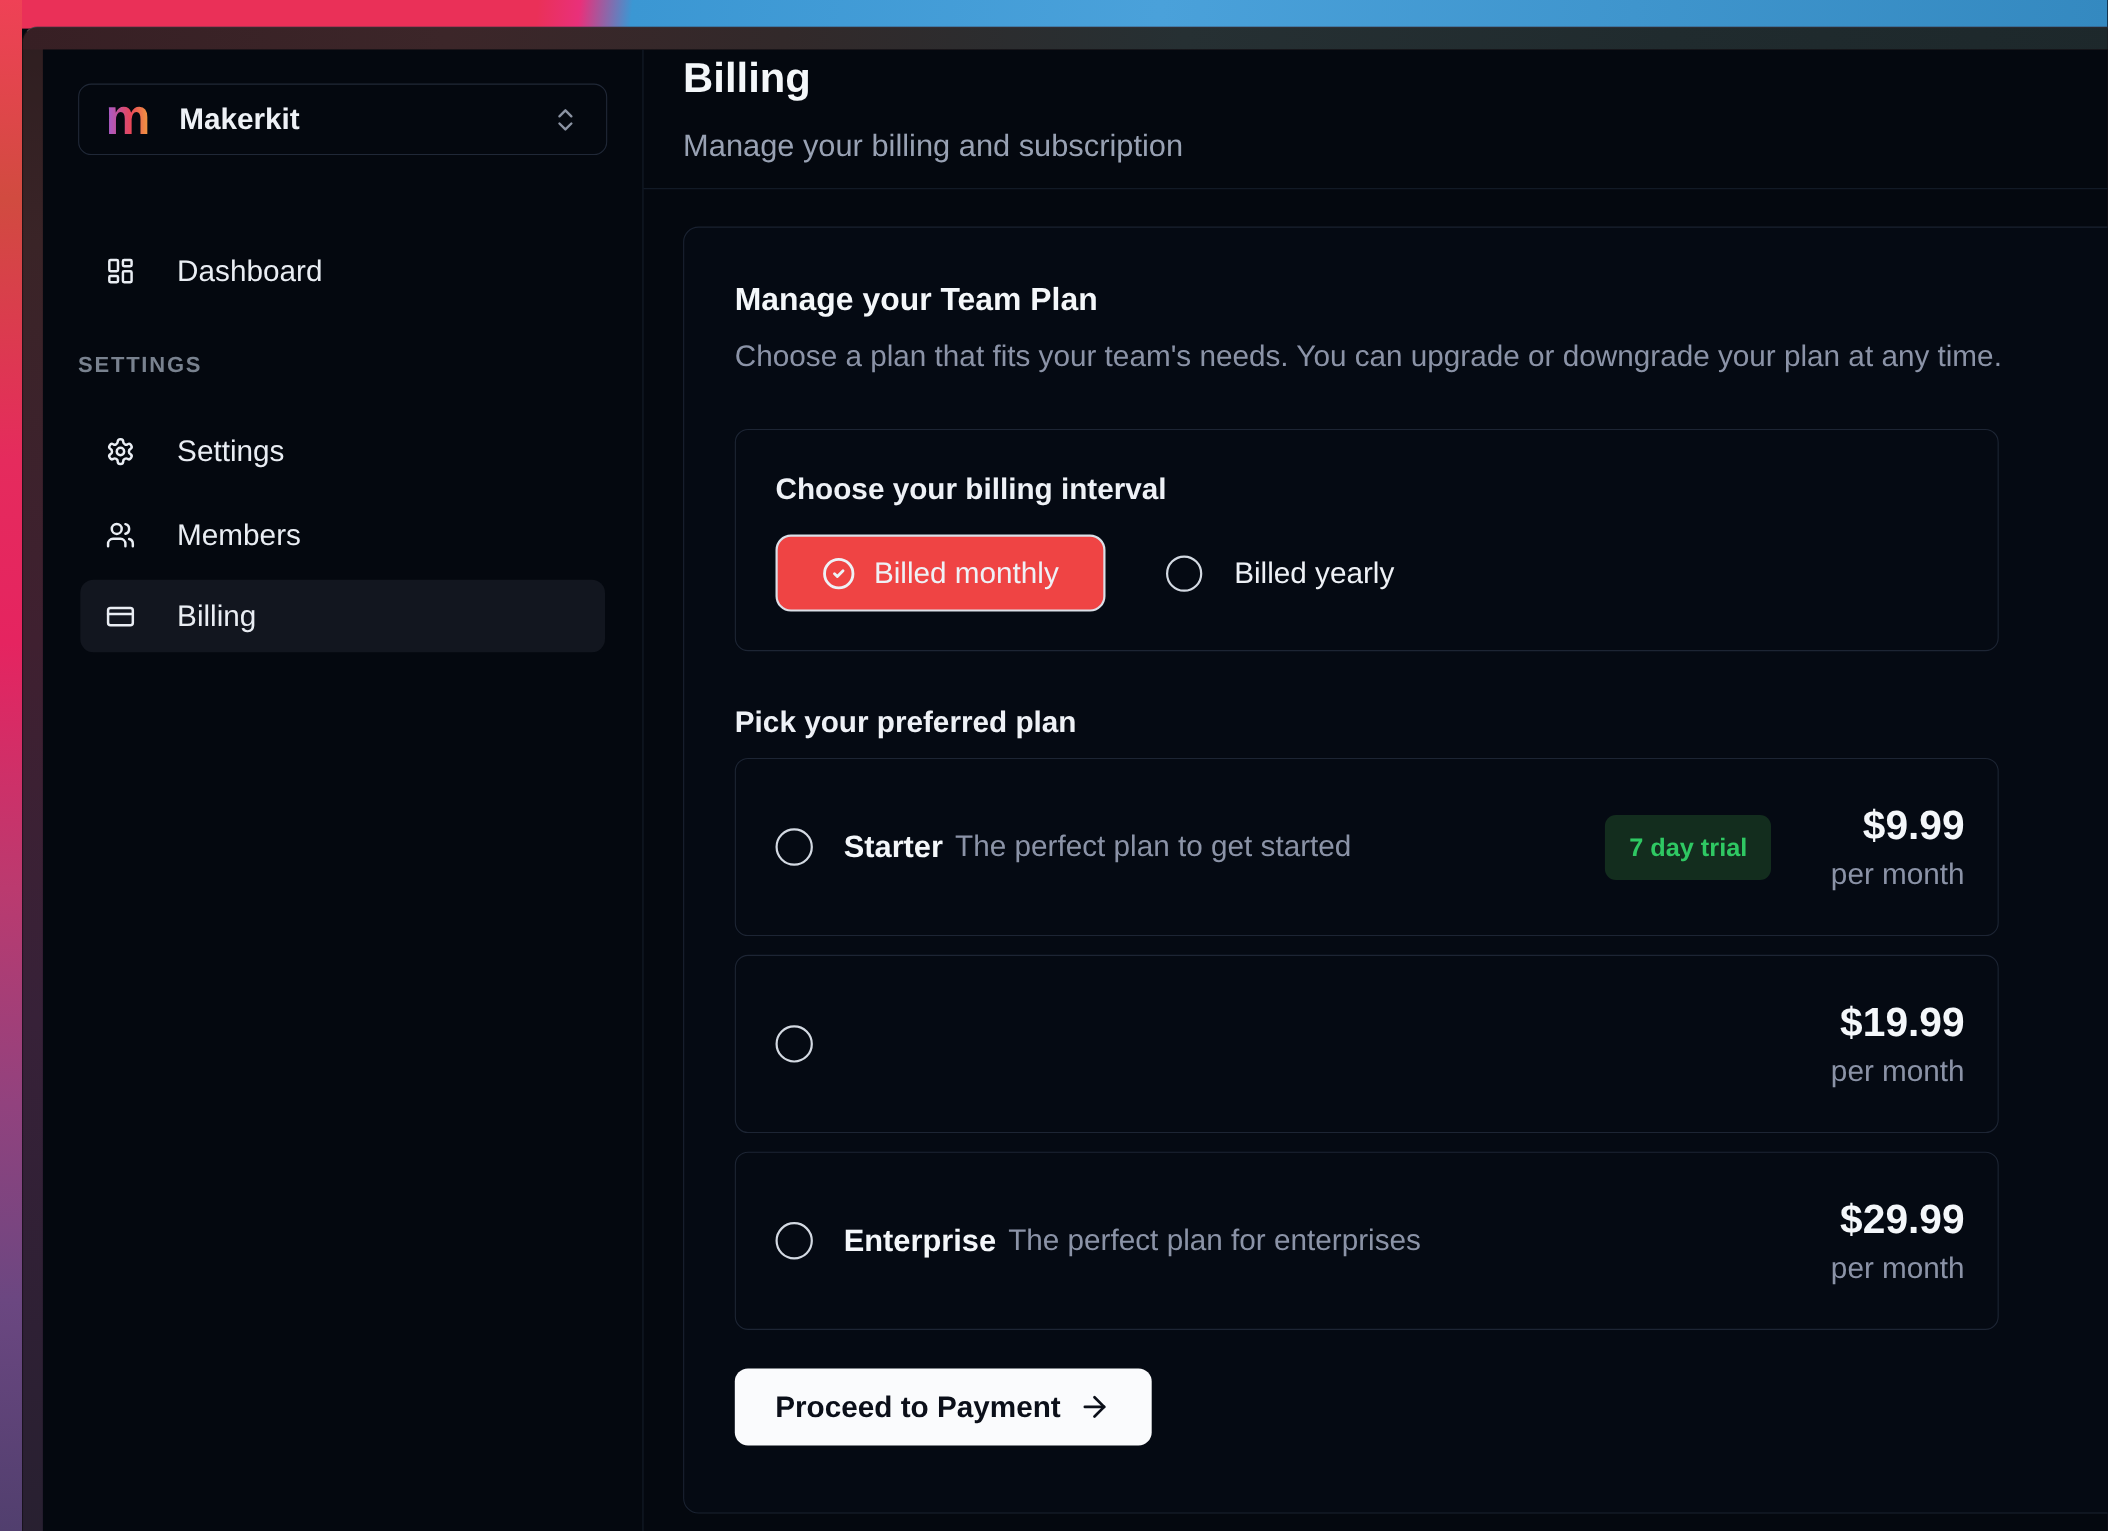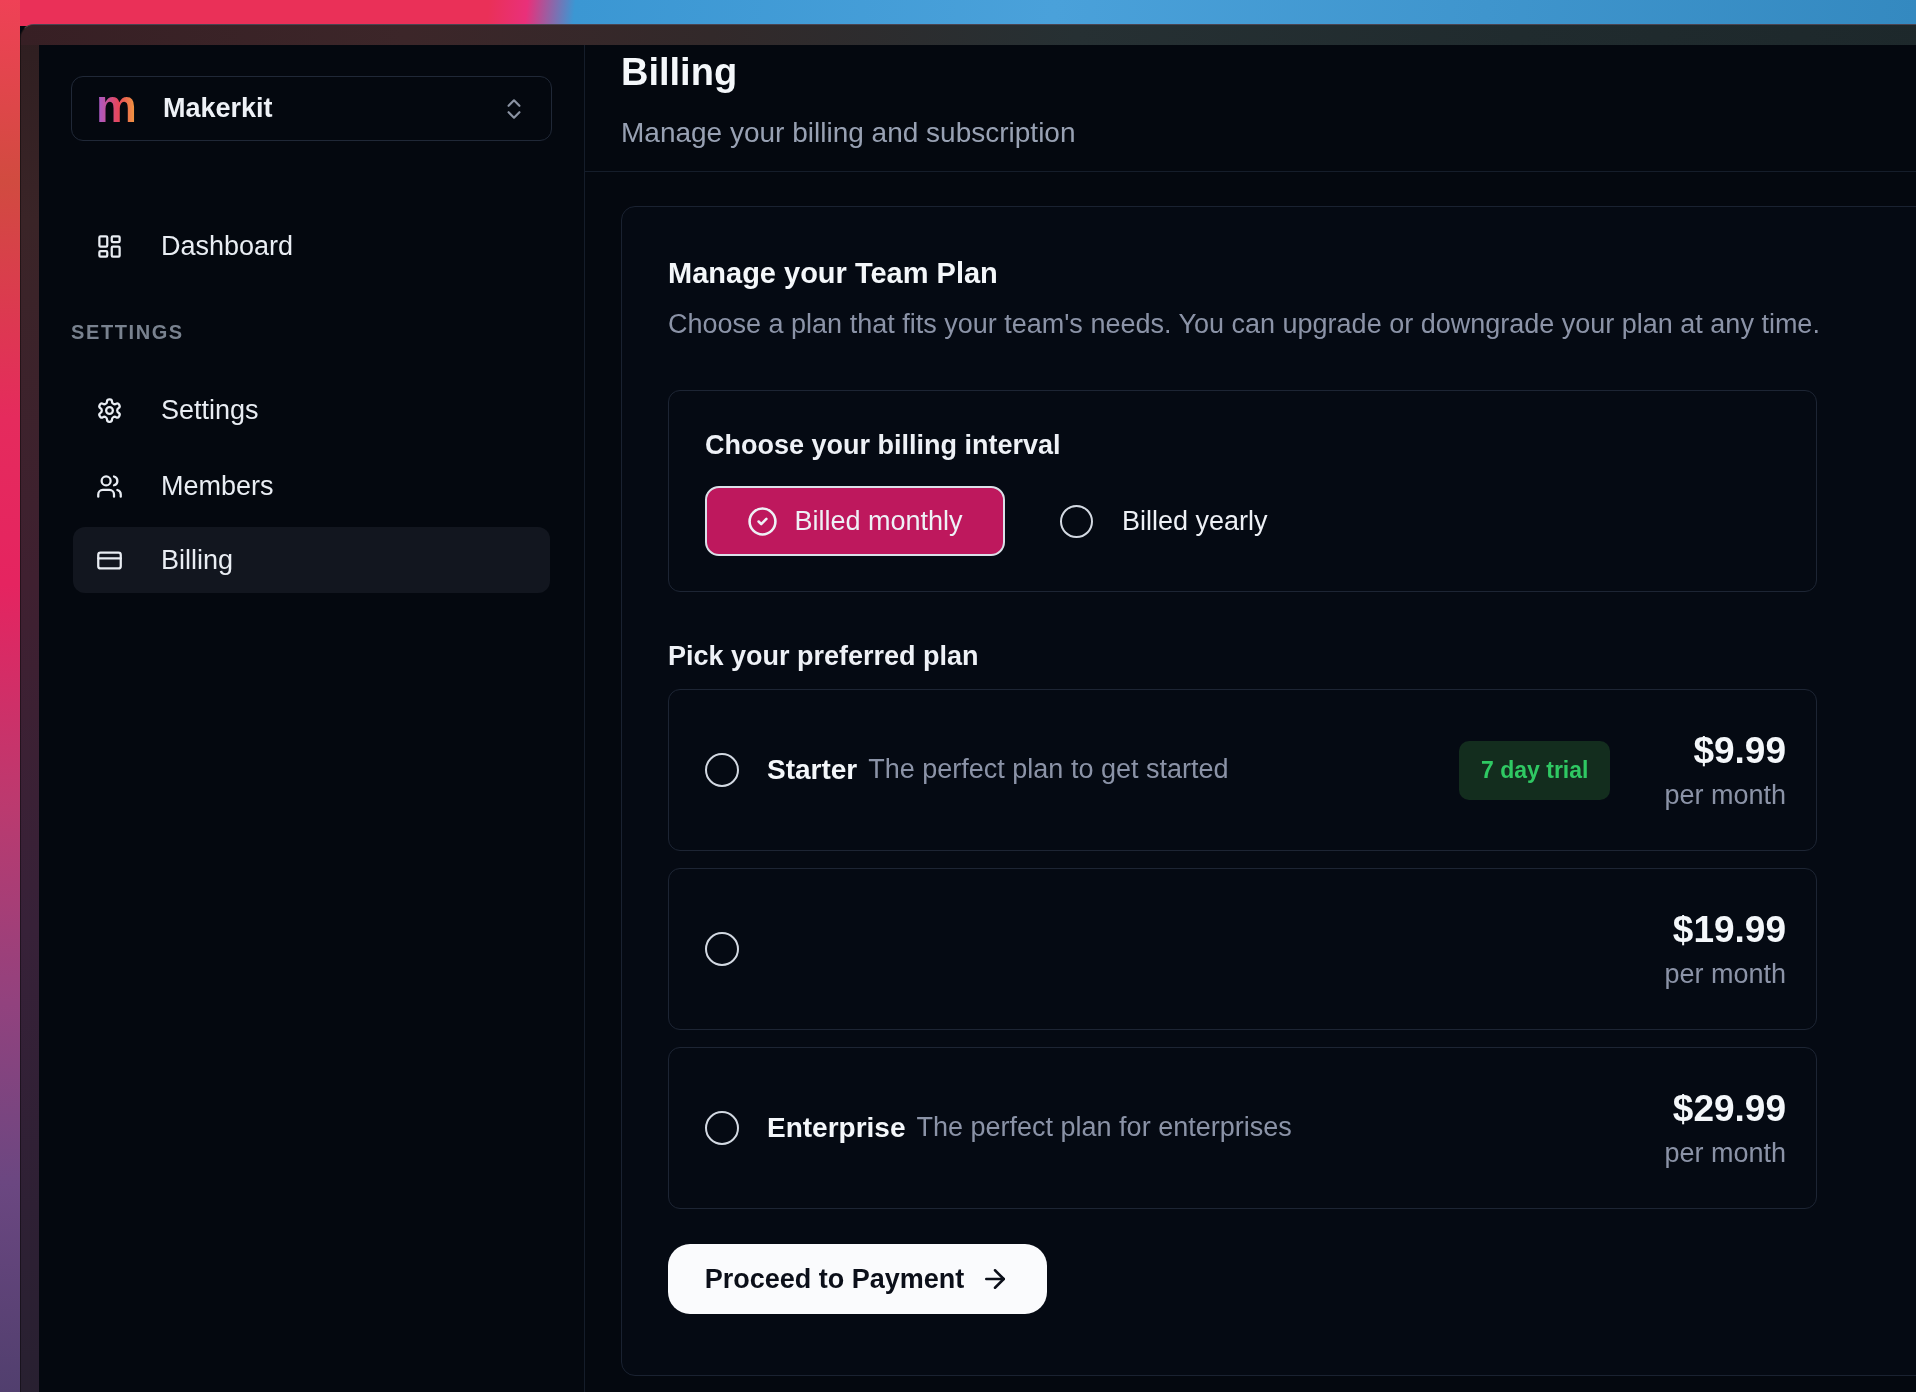--- a/index.html
+++ b/index.html
@@ -52,21 +52,21 @@
     border:1px solid #1a2231; border-radius:14px; background:#050a13;
     padding:48px 0 0 46px; }
   .card-title { font-size:29px; font-weight:700; line-height:36px; color:#f4f7fa; }
   .card-subtitle { margin-top:16px; font-size:27px; line-height:34px; color:#8b93a7; white-space:nowrap; }
 
   .interval-box { margin-top:49px; width:1149px; height:202px; border:1px solid #1d2534;
     border-radius:12px; padding:38px 0 0 36px; }
   .interval-label { font-size:27px; line-height:32px; font-weight:600; color:#eef1f6; }
   .interval-options { margin-top:25px; display:flex; align-items:center; }
   .interval-pill { width:300px; height:70px; border:2px solid #dbe0e8; border-radius:14px;
-    background:#be185d; display:flex; align-items:center; justify-content:center; gap:16px;
+    background:#ef4444; display:flex; align-items:center; justify-content:center; gap:16px;
     color:#eef1f6; font-size:27px; cursor:pointer; }
   .interval-pill svg { width:31px; height:31px; }
   .interval-yearly { margin-left:55px; display:flex; align-items:center; gap:29px;
     color:#eef1f6; font-size:27px; cursor:pointer; }
   .radio-circle { width:33px; height:33px; border:2.5px solid #d3d9e2; border-radius:50%; flex:none; }
 
   .picker-label { margin-top:48px; font-size:27px; line-height:32px; font-weight:600; color:#eef1f6; }
 
   .plan-row { margin-top:17px; width:1149px; height:162px; border:1px solid #1d2534;
     border-radius:12px; display:flex; align-items:center; padding:0 30px 0 36px; cursor:pointer; }
@@ -75,21 +75,21 @@
   .plan-text { margin-left:28px; display:flex; flex-direction:row; gap:11px; }
   .plan-name { font-size:28px; font-weight:700; color:#f4f7fa; }
   .plan-desc { font-size:27px; color:#8b93a7; }
   .plan-right { margin-left:auto; display:flex; align-items:center; gap:54px; }
   .trial-badge { height:59px; padding:0 22px; border-radius:10px; background:#132d1e;
     color:#2fc863; font-size:23px; font-weight:700; display:flex; align-items:center; }
   .price-block { text-align:right; }
   .price { font-size:37px; font-weight:700; color:#f4f7fa; }
   .period { margin-top:8px; font-size:27px; color:#8b93a7; }
 
-  .cta-button { margin-top:35px; width:379px; height:70px; border:none; border-radius:22px;
+  .cta-button { margin-top:35px; width:379px; height:70px; border:none; border-radius:12px;
     background:#fafbfd; color:#0b0f19; font-family:inherit; font-size:27px; font-weight:600;
     display:flex; align-items:center; justify-content:center; gap:16px; cursor:pointer; }
   .cta-button svg { width:30px; height:30px; }
 
   svg { stroke:currentColor; fill:none; stroke-width:2; stroke-linecap:round; stroke-linejoin:round; }
 </style>
 </head>
 <body>
 
 <div class="wallpaper-top"></div>

